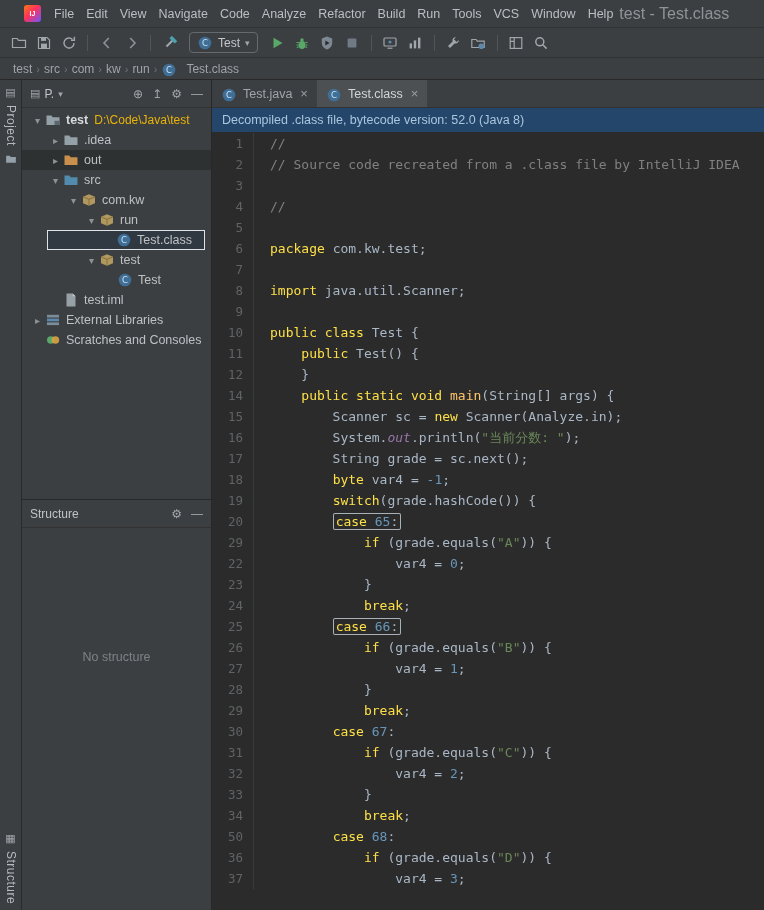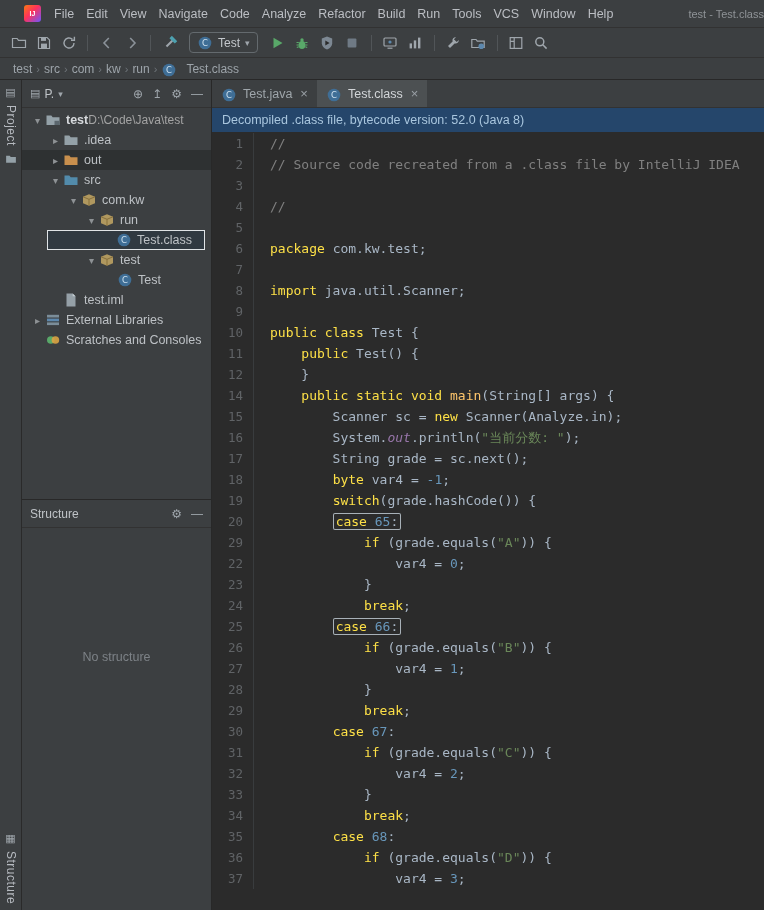--- a/index.html
+++ b/index.html
@@ -4,21 +4,21 @@
 <style>
   *{box-sizing:border-box;margin:0;padding:0}
   body{margin:0;background:#1f1f1f;font-family:"Liberation Sans",sans-serif}
   .app{width:764px;height:910px;overflow:hidden;display:flex;flex-direction:column;background:#3c3f41;color:#bbb;font-size:13px}
 
   
   .menubar{flex:0 0 28px;display:flex;align-items:center;background:#3c3f41;border-bottom:1px solid #323232;padding-left:24px}
   .logo{width:17px;height:17px;border-radius:3px;background:linear-gradient(135deg,#f97a12,#fe315d 45%,#6b57ff);color:#fff;font-size:7px;font-weight:bold;display:flex;align-items:center;justify-content:center;margin-right:7px;flex:0 0 17px}
   .menu-items{display:flex}
   .menu-item{padding:4px 6px;color:#bbbec3;font-size:12.5px;cursor:default;white-space:nowrap}
-  .win-title{margin-left:auto;color:#8f9397;font-size:11px;white-space:nowrap}
+  .win-title{margin-left:auto;margin-right:38px;color:#8f9397;font-size:16px;white-space:nowrap}
 
   
   .toolbar{flex:0 0 30px;display:flex;align-items:center;padding-left:6px;border-bottom:1px solid #323232;background:#3c3f41}
   .tb-group{display:flex;align-items:center}
   .toolbar-btn{width:25px;height:24px;display:flex;align-items:center;justify-content:center;background:none;border:none;border-radius:3px;padding:0}
   .tbicon{display:flex;width:16px;height:16px}
   .sep{width:1px;height:16px;background:#515558;margin:0 6px}
   .run-config{height:21px;display:flex;align-items:center;gap:5px;border:1px solid #646a6e;border-radius:4px;padding:0 7px;margin:0 7px;color:#c3c7cb;font-size:12px}
   .run-config .ticon{margin:0}
   .caret{font-size:9px;color:#9fa6ac}
@@ -40,21 +40,21 @@
   .panel-header{flex:0 0 28px;display:flex;align-items:center;gap:4px;padding:0 8px;border-bottom:1px solid #323232;font-size:12px;color:#bfc3c7}
   .glyphs{margin-left:auto;display:flex;gap:9px;color:#9fa6ac;font-size:12px}
   .glyphs span{cursor:default}
 
   .tree{padding-top:2px;overflow:hidden}
   .tree-row{height:20px;display:flex;align-items:center;font-size:12.5px;color:#bdc1c5;white-space:nowrap}
   .chev{width:15px;text-align:center;color:#8e9295;font-size:10px;flex:0 0 15px}
   .ticon{width:16px;height:16px;margin-right:5px;flex:0 0 16px;display:inline-flex}
   .ticon svg{width:16px;height:16px}
   .tree-label.bold{font-weight:bold;color:#d6d9dc}
-  .tree-suffix{color:#a3a3a3;font-size:12px}
+  .tree-suffix{color:#eab308;margin-left:6px;font-size:12px}
   .row-highlight{background:rgba(0,0,0,.22)}
   .dragrow{padding-left:25px}
   .dragbox{border:1px solid #dfe3e6;background:rgba(25,45,66,.35);display:flex;align-items:center;flex:1;height:20px;margin-right:6px;padding-left:68px}
 
   .structure-panel{flex:1;display:flex;flex-direction:column;min-height:0}
   .structure-empty{margin-top:122px;text-align:center;color:#7d8287;font-size:12.5px}
 
   
   .editor{flex:1;display:flex;flex-direction:column;background:#2b2b2b;min-width:0}
   .tabbar{flex:0 0 28px;background:#3c3f41;display:flex;border-bottom:1px solid #323232}
@@ -502,20 +502,20 @@
           <div class="code-line"><span class="ln">25</span><span class="line-text"><span class="tok-p">        </span><span class="hl-box"><span class="tok-k">case </span><span class="tok-n">66</span><span class="tok-p">:</span></span></span></div>
           <div class="code-line"><span class="ln">26</span><span class="line-text"><span class="tok-p">            </span><span class="tok-k">if </span><span class="tok-p">(grade.equals(</span><span class="tok-s">"B"</span><span class="tok-p">)) {</span></span></div>
           <div class="code-line"><span class="ln">27</span><span class="line-text"><span class="tok-p">                var4 = </span><span class="tok-n">1</span><span class="tok-p">;</span></span></div>
           <div class="code-line"><span class="ln">28</span><span class="line-text"><span class="tok-p">            }</span></span></div>
           <div class="code-line"><span class="ln">29</span><span class="line-text"><span class="tok-p">            </span><span class="tok-k">break</span><span class="tok-p">;</span></span></div>
           <div class="code-line"><span class="ln">30</span><span class="line-text"><span class="tok-p">        </span><span class="tok-k">case </span><span class="tok-n">67</span><span class="tok-p">:</span></span></div>
           <div class="code-line"><span class="ln">31</span><span class="line-text"><span class="tok-p">            </span><span class="tok-k">if </span><span class="tok-p">(grade.equals(</span><span class="tok-s">"C"</span><span class="tok-p">)) {</span></span></div>
           <div class="code-line"><span class="ln">32</span><span class="line-text"><span class="tok-p">                var4 = </span><span class="tok-n">2</span><span class="tok-p">;</span></span></div>
           <div class="code-line"><span class="ln">33</span><span class="line-text"><span class="tok-p">            }</span></span></div>
           <div class="code-line"><span class="ln">34</span><span class="line-text"><span class="tok-p">            </span><span class="tok-k">break</span><span class="tok-p">;</span></span></div>
-          <div class="code-line"><span class="ln">35</span><span class="line-text"><span class="tok-p">        </span><span class="tok-k">case </span><span class="tok-n">68</span><span class="tok-p">:</span></span></div>
+          <div class="code-line"><span class="ln">50</span><span class="line-text"><span class="tok-p">        </span><span class="tok-k">case </span><span class="tok-n">68</span><span class="tok-p">:</span></span></div>
           <div class="code-line"><span class="ln">36</span><span class="line-text"><span class="tok-p">            </span><span class="tok-k">if </span><span class="tok-p">(grade.equals(</span><span class="tok-s">"D"</span><span class="tok-p">)) {</span></span></div>
           <div class="code-line"><span class="ln">37</span><span class="line-text"><span class="tok-p">                var4 = </span><span class="tok-n">3</span><span class="tok-p">;</span></span></div>
         </div>
     </div>
 
   </div>
 </div>
 
 </body></html>

